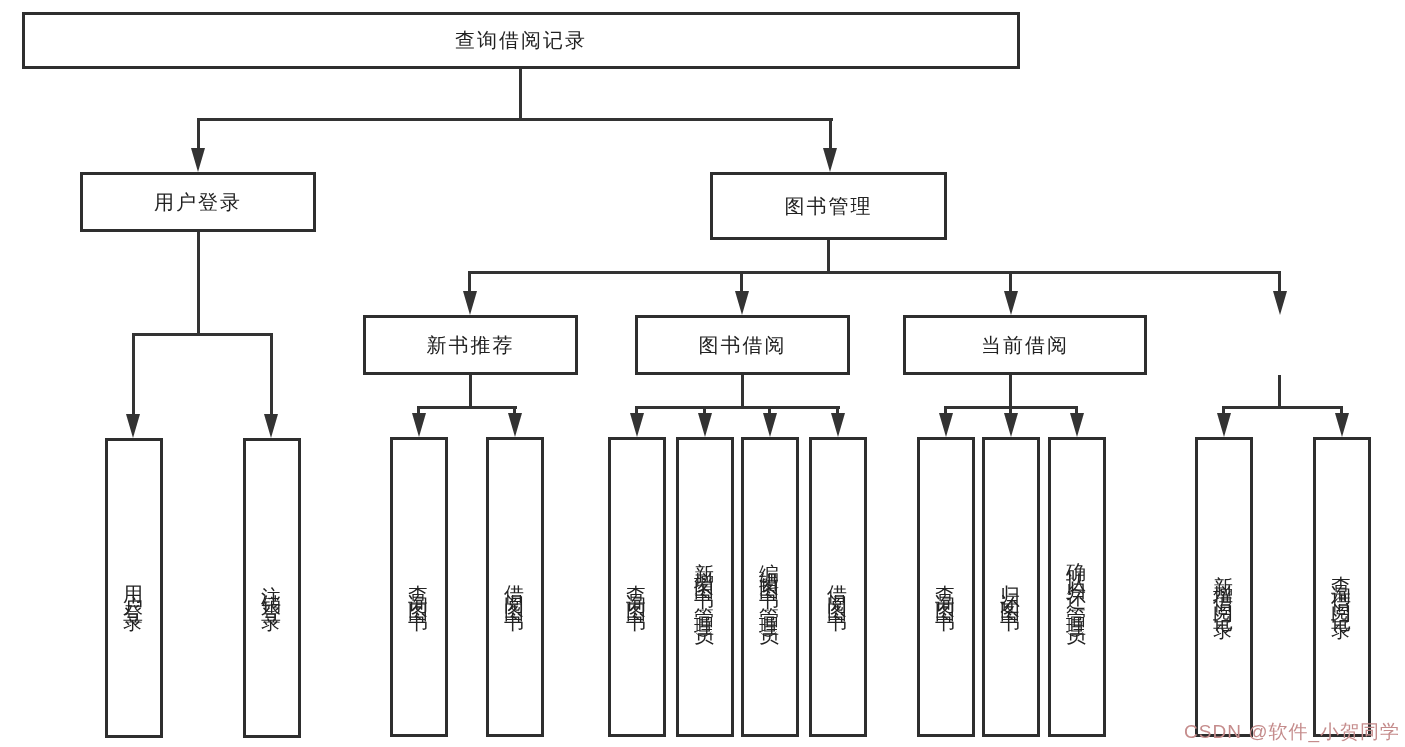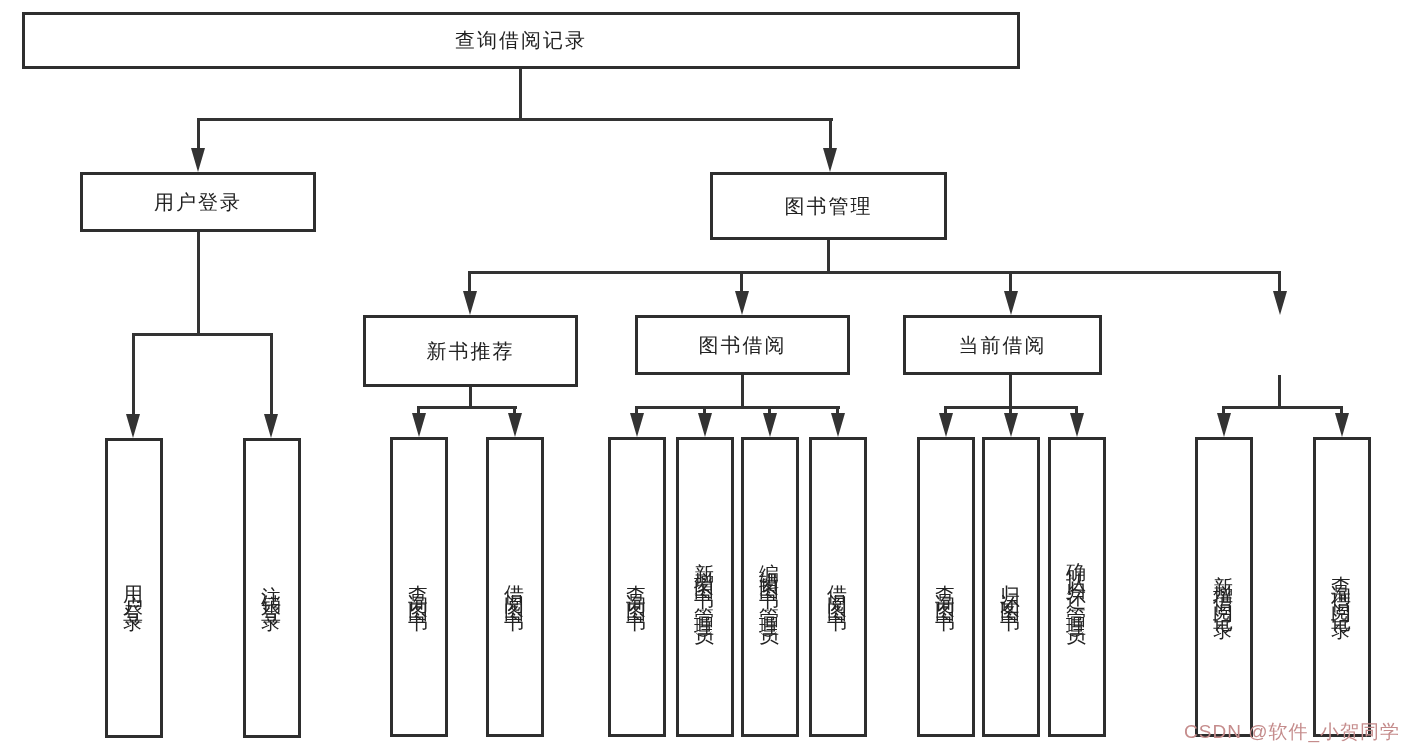--- a/index.html
+++ b/index.html
@@ -141,27 +141,27 @@
     <span class="hlabel">查询借阅记录</span>
   </div>
 
   <div class="hbox" style="left:80px;top:172px;width:236px;height:60px">
     <span class="hlabel">用户登录</span>
   </div>
   <div class="hbox" style="left:710px;top:172px;width:237px;height:68px">
     <span class="hlabel">图书管理</span>
   </div>
 
-  <div class="hbox" style="left:363px;top:315px;width:215px;height:72px">
+  <div class="hbox" style="left:363px;top:315px;width:215px;height:60px">
     <span class="hlabel">新书推荐</span>
   </div>
   <div class="hbox" style="left:635px;top:315px;width:215px;height:60px">
     <span class="hlabel">图书借阅</span>
   </div>
-  <div class="hbox" style="left:903px;top:315px;width:199px;height:60px">
+  <div class="hbox" style="left:903px;top:315px;width:244px;height:60px">
     <span class="hlabel">当前借阅</span>
   </div>
 
   <div class="vbox" style="left:105px;top:438px">
     <span class="vlabel">用户登录</span>
   </div>
   <div class="vbox" style="left:243px;top:438px">
     <span class="vlabel">注销登录</span>
   </div>
 

